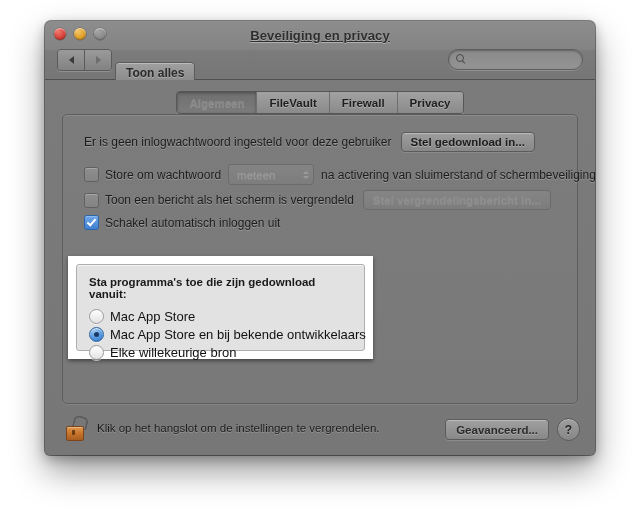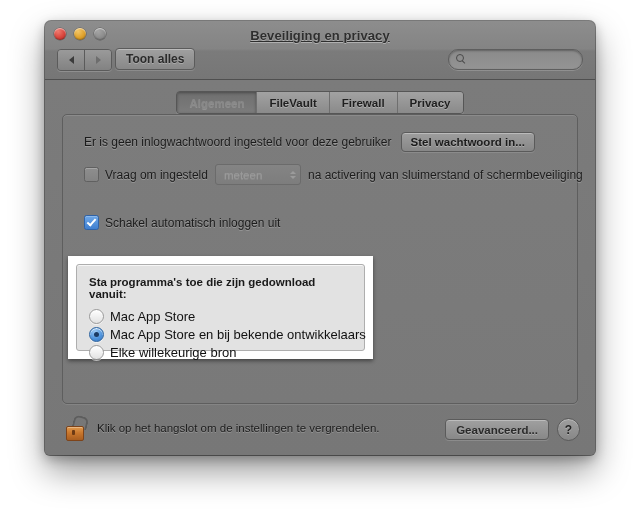--- a/index.html
+++ b/index.html
@@ -112,21 +112,21 @@
     border: 1px solid #5b5b5b;
     border-radius: 4px;
     padding: 2px 10px;
     text-shadow: 0 1px 0 rgba(255,255,255,0.25);
     box-shadow: inset 0 1px 0 rgba(255,255,255,0.30), 0 1px 0 rgba(255,255,255,0.15);
     cursor: default;
   }
   .toon-alles {
     position: absolute;
     left: 70px;
-    top: 1px;
+    top: 15px;
     height: 22px;
     line-height: 16px;
   }
 
   .searchfield {
     position: absolute;
     right: 12px;
     top: 2px;
     width: 133px;
     height: 19px;
@@ -513,36 +513,41 @@
         <div class="tab">FileVault</div>
         <div class="tab">Firewall</div>
         <div class="tab">Privacy</div>
       </div>
     </div>
 
     <div class="panel">
 
       <div class="row row-pwd">
         <span class="lbl">Er is geen inlogwachtwoord ingesteld voor deze gebruiker</span>
-        <button class="pill-btn">Stel wachtwoord in...</button>
+        <button class="pill-btn">Stel gedownload in...</button>
       </div>
 
       <div class="row row-ask">
         <span class="cbox"></span>
-        <span class="lbl">Vraag om ingesteld</span>
+        <span class="lbl">Store om wachtwoord</span>
         <span class="popup">
           <span class="ptxt">meteen</span>
           <span class="chev">
             <i class="up"></i>
               <i class="down"></i>
           </span>
         </span>
         <span class="lbl">na activering van sluimerstand of schermbeveiliging</span>
       </div>
 
+      <div class="row row-msg">
+        <span class="cbox"></span>
+        <span class="lbl">Toon een bericht als het scherm is vergrendeld</span>
+        <button class="pill-btn disabled">Stel vergrendelingsbericht in...</button>
+      </div>
 
       <div class="row row-auto">
         <span class="cbox checked"></span>
         <span class="lbl">Schakel automatisch inloggen uit</span>
       </div>
 
       <div class="highlight">
         <div class="groupbox">
           <div class="gb-title">Sta programma's toe die zijn gedownload vanuit:</div>
 

